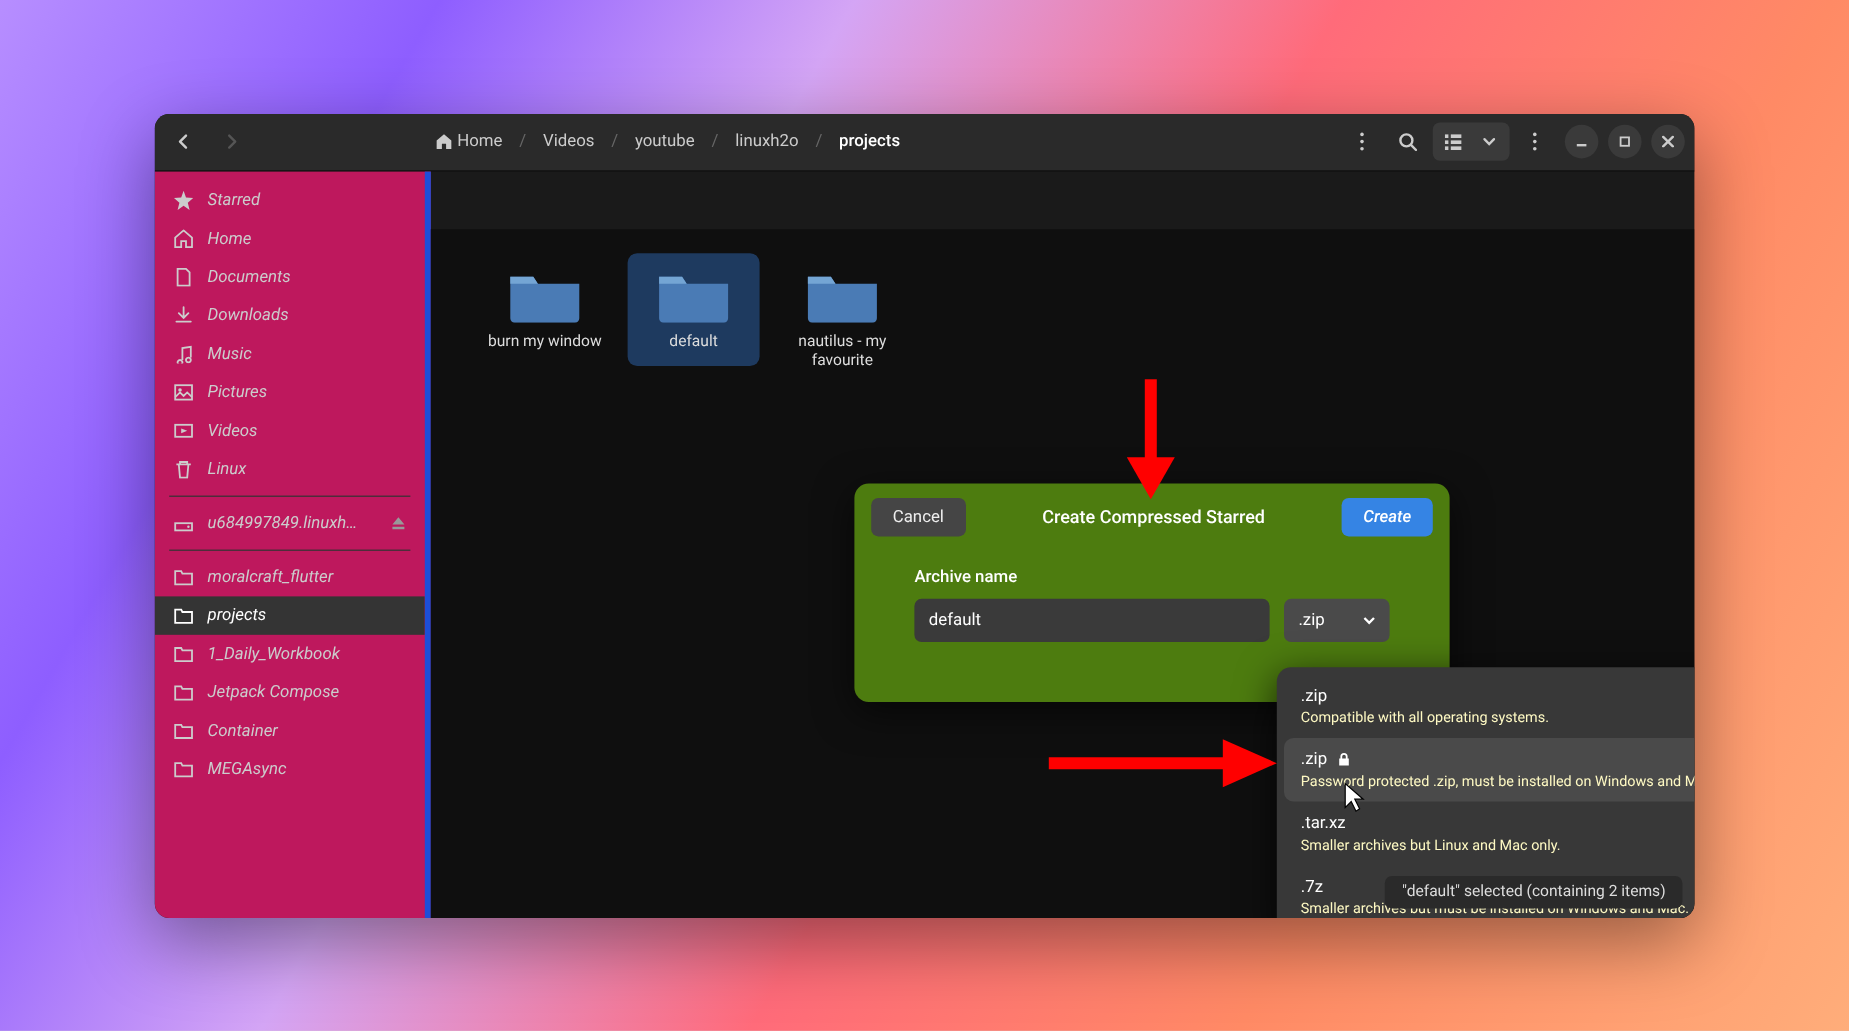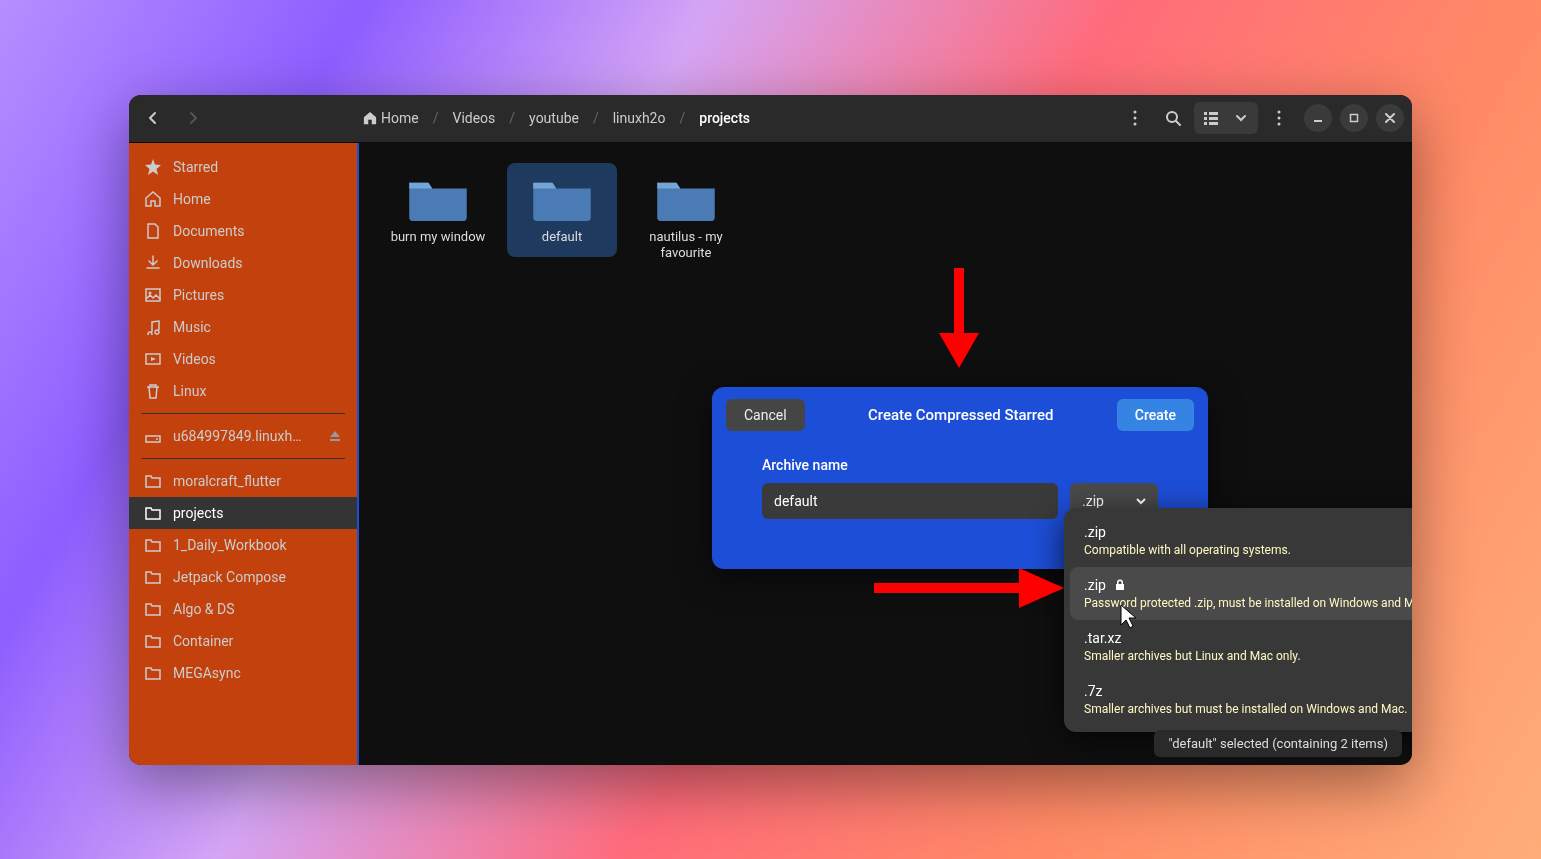--- a/index.html
+++ b/index.html
@@ -83,45 +83,47 @@
   margin-left: 4px;
   cursor: pointer;
 }
 .body-area {
   flex: 1;
   display: flex;
   position: relative;
 }
 .sidebar {
   width: 230px;
-  background: #c2410c;
-  border-right: 2px solid #1d4ed8;
+  background: #be185d;
+  border-right: 5px solid #1d4ed8;
   padding: 8px 0;
   overflow-y: auto;
+  font-style: italic;
 }
 .sidebar-item {
   display: flex;
   align-items: center;
   gap: 12px;
   padding: 8px 16px;
   color: #ccc;
   font-size: 14px;
   cursor: pointer;
 }
 .sidebar-item.active { background: #343434; color: #fff; }
 .sidebar-divider { height: 1px; background: #333; margin: 6px 12px; }
 .sidebar-item .eject { margin-left: auto; color: #999; }
 .main-content {
   flex: 1;
   background: #0f0f0f;
-  padding: 20px 24px;
+  padding: 20px 40px;
   display: flex;
   gap: 14px;
   align-items: flex-start;
   position: relative;
+  margin-top: 48px;
 }
 .folder-item {
   width: 110px;
   display: flex;
   flex-direction: column;
   align-items: center;
   gap: 8px;
   padding: 12px 6px;
   border-radius: 8px;
   cursor: pointer;
@@ -133,23 +135,23 @@
 }
 .folder-label {
   color: #ddd;
   font-size: 13px;
   text-align: center;
   line-height: 1.3;
 }
 .dialog {
   position: absolute;
   left: 353px;
-  top: 244px;
+  top: 212px;
   width: 496px;
-  background: #1d4ed8;
+  background: #4d7c0f;
   border-radius: 12px;
   box-shadow: 0 8px 32px rgba(0,0,0,0.6);
   overflow: visible;
 }
 .dialog-header {
   display: flex;
   align-items: center;
   justify-content: space-between;
   padding: 12px 14px;
 }
@@ -159,21 +161,21 @@
   font-weight: 500;
 }
 .btn {
   padding: 8px 18px;
   border-radius: 6px;
   font-size: 14px;
   cursor: pointer;
   border: none;
 }
 .btn-cancel { background: #454545; color: #eee; }
-.btn-create { background: #3584e4; color: #fff; font-weight: 500; }
+.btn-create { background: #3584e4; color: #fff; font-weight: 500; font-style: italic; }
 .dialog-body {
   padding: 14px 50px 50px 50px;
 }
 .field-label {
   color: #fff;
   font-size: 14px;
   font-weight: 500;
   margin-bottom: 10px;
   display: block;
 }
@@ -364,32 +366,32 @@
           </svg>
         <span>Documents</span>
       </div>
       <div class="sidebar-item">
         <svg width="16" height="16" viewBox="0 0 16 16" fill="none">
             <path d="M8 1 v9 M4 6 l4 4 l4 -4 M2 13 h12" stroke="currentColor" stroke-width="1.5" stroke-linecap="round"></path>
           </svg>
         <span>Downloads</span>
       </div>
       <div class="sidebar-item">
+        <svg width="16" height="16" viewBox="0 0 16 16" fill="currentColor">
+            <path d="M5 13 a2 2 0 1 0 0.01 0 M12 11 a2 2 0 1 0 0.01 0 M7 13 V3 l7 -1 v9" fill="none" stroke="currentColor" stroke-width="1.5"></path>
+          </svg>
+        <span>Music</span>
+      </div>
+      <div class="sidebar-item">
         <svg width="16" height="16" viewBox="0 0 16 16" fill="none">
             <rect x="1" y="2" width="14" height="12" stroke="currentColor" stroke-width="1.5"></rect>
             <circle cx="5" cy="6" r="1.5" fill="currentColor"></circle>
             <path d="M1 12 l4 -4 l3 3 l3 -3 l4 4" stroke="currentColor" stroke-width="1.5"></path>
           </svg>
         <span>Pictures</span>
-      </div>
-      <div class="sidebar-item">
-        <svg width="16" height="16" viewBox="0 0 16 16" fill="currentColor">
-            <path d="M5 13 a2 2 0 1 0 0.01 0 M12 11 a2 2 0 1 0 0.01 0 M7 13 V3 l7 -1 v9" fill="none" stroke="currentColor" stroke-width="1.5"></path>
-          </svg>
-        <span>Music</span>
       </div>
       <div class="sidebar-item">
         <svg width="16" height="16" viewBox="0 0 16 16" fill="none">
             <rect x="1" y="3" width="14" height="10" stroke="currentColor" stroke-width="1.5"></rect>
             <path d="M6 6 l5 2 l-5 2 Z" fill="currentColor"></path>
           </svg>
         <span>Videos</span>
       </div>
       <div class="sidebar-item">
         <svg width="16" height="16" viewBox="0 0 16 16" fill="none">
@@ -427,26 +429,20 @@
         <svg width="16" height="16" viewBox="0 0 16 16" fill="none">
             <path d="M1 3 h5 l1 2 h8 v9 H1 Z" stroke="currentColor" stroke-width="1.5"></path>
           </svg>
         <span>1_Daily_Workbook</span>
       </div>
       <div class="sidebar-item">
         <svg width="16" height="16" viewBox="0 0 16 16" fill="none">
             <path d="M1 3 h5 l1 2 h8 v9 H1 Z" stroke="currentColor" stroke-width="1.5"></path>
           </svg>
         <span>Jetpack Compose</span>
-      </div>
-      <div class="sidebar-item">
-        <svg width="16" height="16" viewBox="0 0 16 16" fill="none">
-            <path d="M1 3 h5 l1 2 h8 v9 H1 Z" stroke="currentColor" stroke-width="1.5"></path>
-          </svg>
-        <span>Algo &amp; DS</span>
       </div>
       <div class="sidebar-item">
         <svg width="16" height="16" viewBox="0 0 16 16" fill="none">
             <path d="M1 3 h5 l1 2 h8 v9 H1 Z" stroke="currentColor" stroke-width="1.5"></path>
           </svg>
         <span>Container</span>
       </div>
       <div class="sidebar-item">
         <svg width="16" height="16" viewBox="0 0 16 16" fill="none">
             <path d="M1 3 h5 l1 2 h8 v9 H1 Z" stroke="currentColor" stroke-width="1.5"></path>

